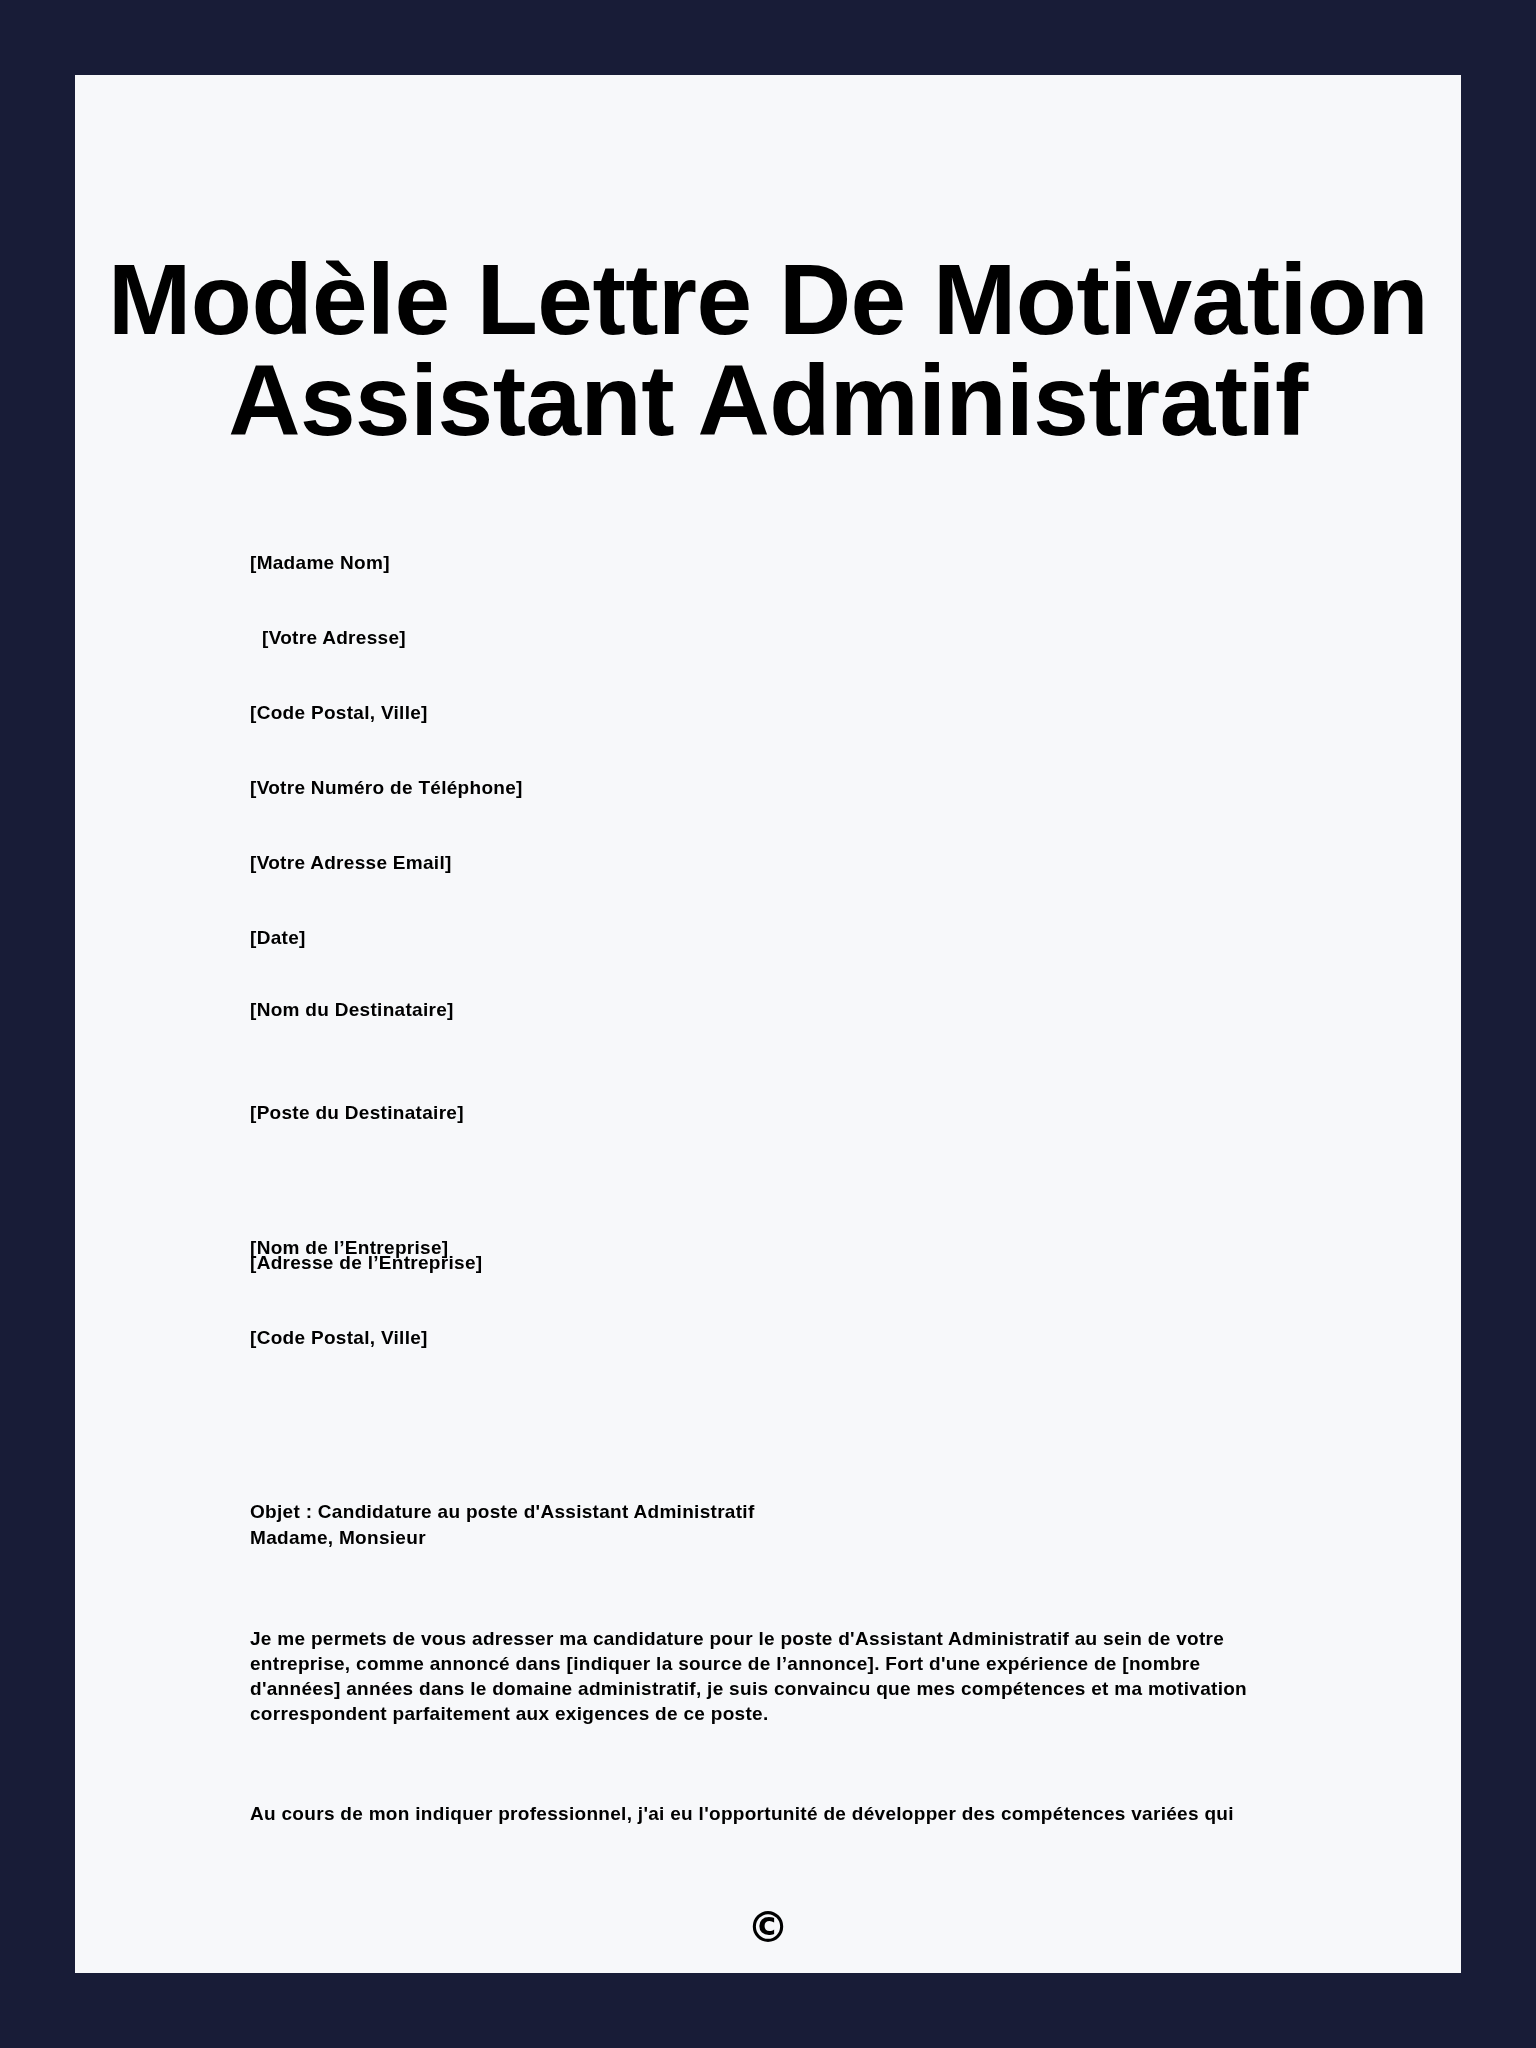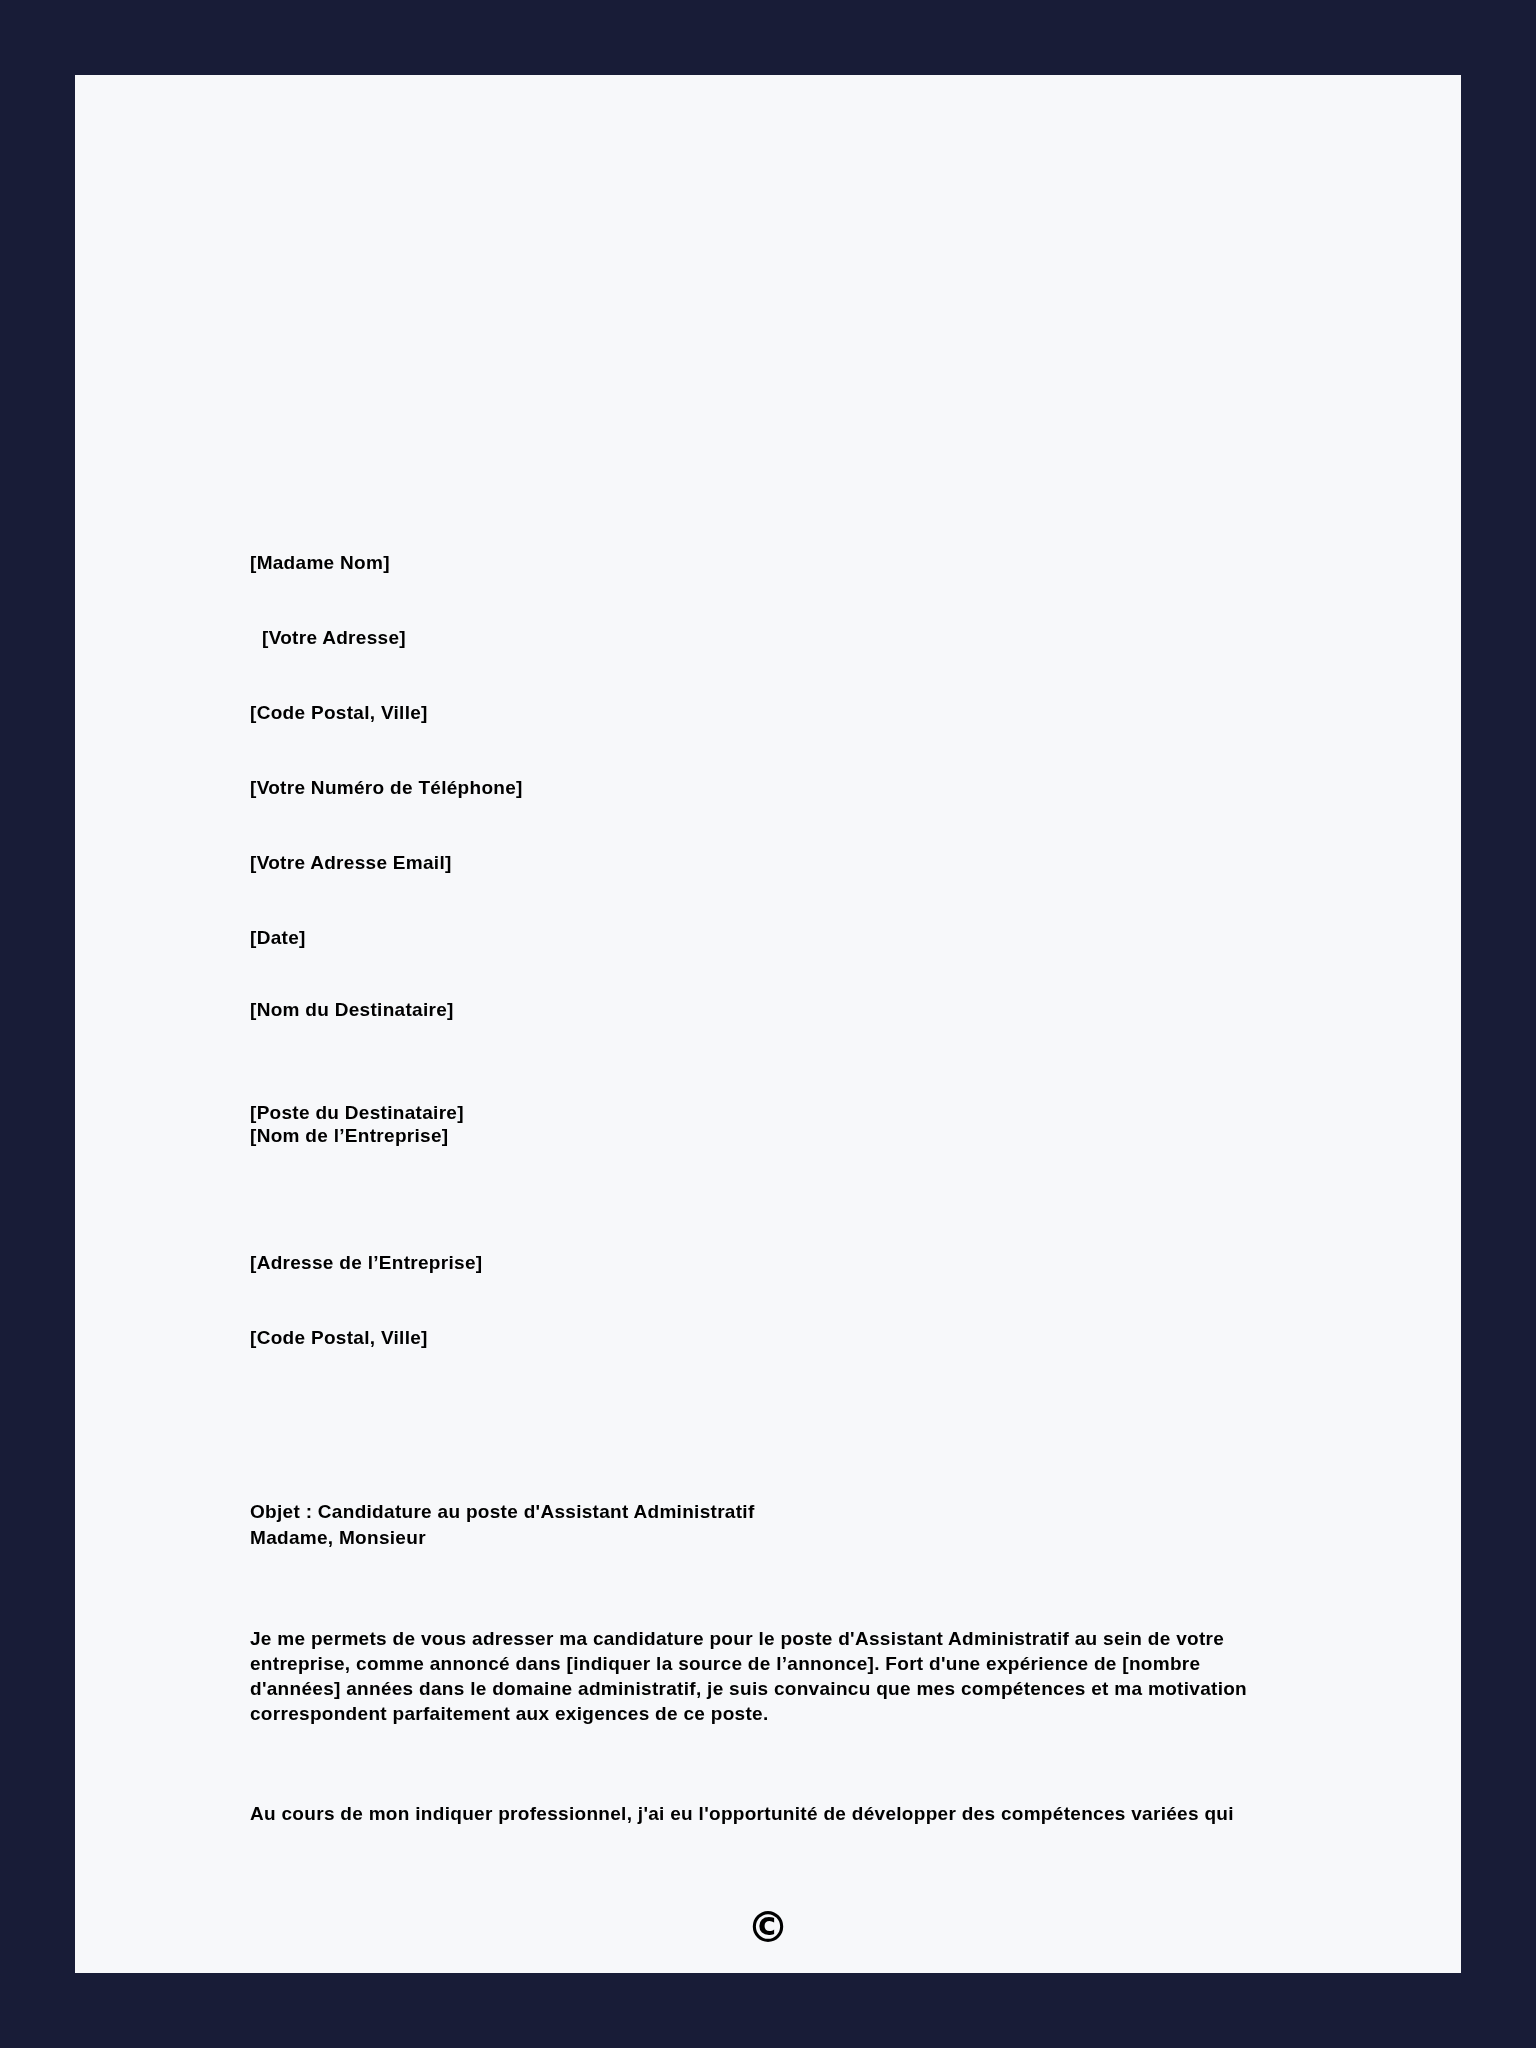--- a/index.html
+++ b/index.html
@@ -76,36 +76,40 @@
     font-size: 42px;
     line-height: 42px;
     color: #000000;
   }
 </style>
 </head>
 <body>
 
 <div class="page">
 
+  <h1 class="title">
+    <span>Modèle Lettre De Motivation</span>
+    <span>Assistant Administratif</span>
+  </h1>
 
   <div class="letter">
 
     <div>
       <div class="line" style="top:475px;">[Madame Nom]</div>
       <div class="line" style="top:550px;margin-left:12px;">[Votre Adresse]</div>
       <div class="line" style="top:625px;">[Code Postal, Ville]</div>
       <div class="line" style="top:700px;">[Votre Numéro de Téléphone]</div>
       <div class="line" style="top:775px;">[Votre Adresse Email]</div>
       <div class="line" style="top:850px;">[Date]</div>
     </div>
 
     <div>
       <div class="line" style="top:898px;margin-top:24px;">[Nom du Destinataire]</div>
       <div class="line" style="top:1025px;">[Poste du Destinataire]</div>
-      <div class="line" style="top:1048px;text-align:right;">[Nom de l’Entreprise]</div>
+      <div class="line" style="top:1160px;text-align:right;">[Nom de l’Entreprise]</div>
       <div class="line" style="top:1175px;">[Adresse de l’Entreprise]</div>
       <div class="line" style="top:1250px;">[Code Postal, Ville]</div>
     </div>
 
     <div class="line" style="top:1424px;">Objet : Candidature au poste d'Assistant Administratif</div>
 
     <div class="line" style="top:1450px;text-align:center;">Madame, Monsieur</div>
 
     <p class="para" style="top:1551px;">Je me permets de vous adresser ma candidature pour le poste d'Assistant Administratif au sein de votre entreprise, comme annoncé dans [indiquer la source de l’annonce]. Fort d'une expérience de [nombre d'années] années dans le domaine administratif, je suis convaincu que mes compétences et ma motivation correspondent parfaitement aux exigences de ce poste.</p>
 

